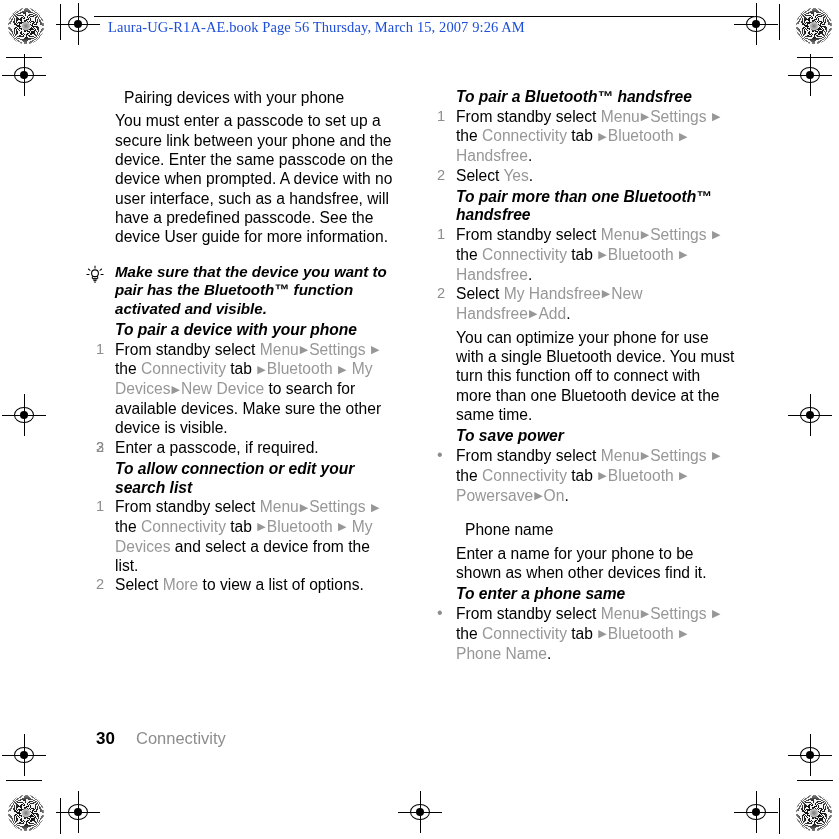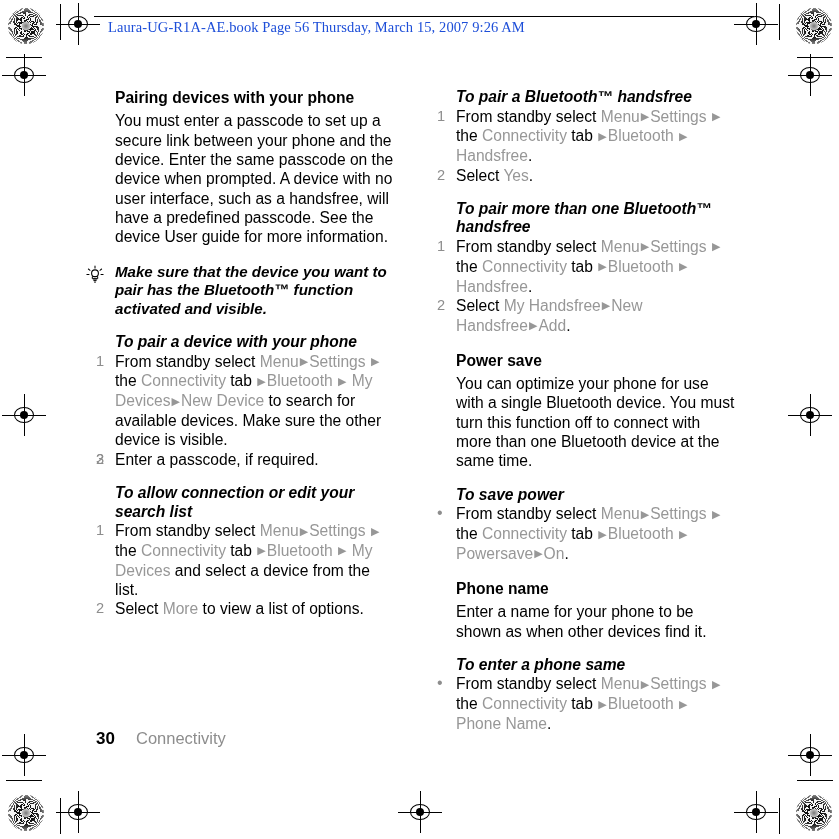--- a/index.html
+++ b/index.html
@@ -103,36 +103,36 @@
   .column {
     position: absolute;
     top: 88px;
     width: 299px;
   }
   .col-left  { left: 96px; }
   .col-right { left: 437px; }
 
   .h-sec {
     font-size: 15.6px;
-    font-weight: bold;
+    font-weight: normal;
     line-height: 19.4px;
-    margin: 0 0 0 19px;
+    margin: 0 0 0 28px;
     color: #000;
   }
   .h-sec-spaced { margin-top: 15px; }
 
   .h-proc {
     font-size: 15.6px;
     font-weight: bold;
     font-style: italic;
     line-height: 18.5px;
     margin: 0 0 0 19px;
     color: #000;
   }
-  .h-proc-spaced { margin-top: 15px; }
+  .h-proc-spaced { margin-top: 3px; }
 
   .body-p {
     font-size: 15.6px;
     line-height: 19.35px;
     margin: 4px 0 0 19px;
     color: #000;
   }
 
   
   ol.steps, ul.steps {
@@ -347,21 +347,20 @@
         <li><span class="marker">1</span><span>From standby select </span><span class="ui">Menu</span><span class="arrow">▶</span><span class="ui">Settings</span><span> </span><span class="arrow">▶</span><span> the </span><span class="ui">Connectivity</span><span> tab </span><span class="arrow">▶</span><span class="ui">Bluetooth</span><span> </span><span class="arrow">▶</span><span> </span><span class="ui">Handsfree</span><span>.</span></li>
         <li><span class="marker">2</span><span>Select </span><span class="ui">Yes</span><span>.</span></li>
       </ol>
 
     <h3 class="h-proc h-proc-spaced">To pair more than one Bluetooth™ handsfree</h3>
     <ol class="steps">
         <li><span class="marker">1</span><span>From standby select </span><span class="ui">Menu</span><span class="arrow">▶</span><span class="ui">Settings</span><span> </span><span class="arrow">▶</span><span> the </span><span class="ui">Connectivity</span><span> tab </span><span class="arrow">▶</span><span class="ui">Bluetooth</span><span> </span><span class="arrow">▶</span><span> </span><span class="ui">Handsfree</span><span>.</span></li>
         <li><span class="marker">2</span><span>Select </span><span class="ui">My Handsfree</span><span class="arrow">▶</span><span class="ui">New Handsfree</span><span class="arrow">▶</span><span class="ui">Add</span><span>.</span></li>
       </ol>
 
-    <h2 class="h-sec h-sec-spaced">Power save</h2>
     <p class="body-p">You can optimize your phone for use with a single Bluetooth device. You must turn this function off to connect with more than one Bluetooth device at the same time.</p>
 
     <h3 class="h-proc h-proc-spaced">To save power</h3>
     <ul class="steps">
         <li><span class="marker">•</span><span>From standby select </span><span class="ui">Menu</span><span class="arrow">▶</span><span class="ui">Settings</span><span> </span><span class="arrow">▶</span><span> the </span><span class="ui">Connectivity</span><span> tab </span><span class="arrow">▶</span><span class="ui">Bluetooth</span><span> </span><span class="arrow">▶</span><span> </span><span class="ui">Powersave</span><span class="arrow">▶</span><span class="ui">On</span><span>.</span></li>
       </ul>
 
     <h2 class="h-sec h-sec-spaced">Phone name</h2>
     <p class="body-p">Enter a name for your phone to be shown as when other devices find it.</p>
 

